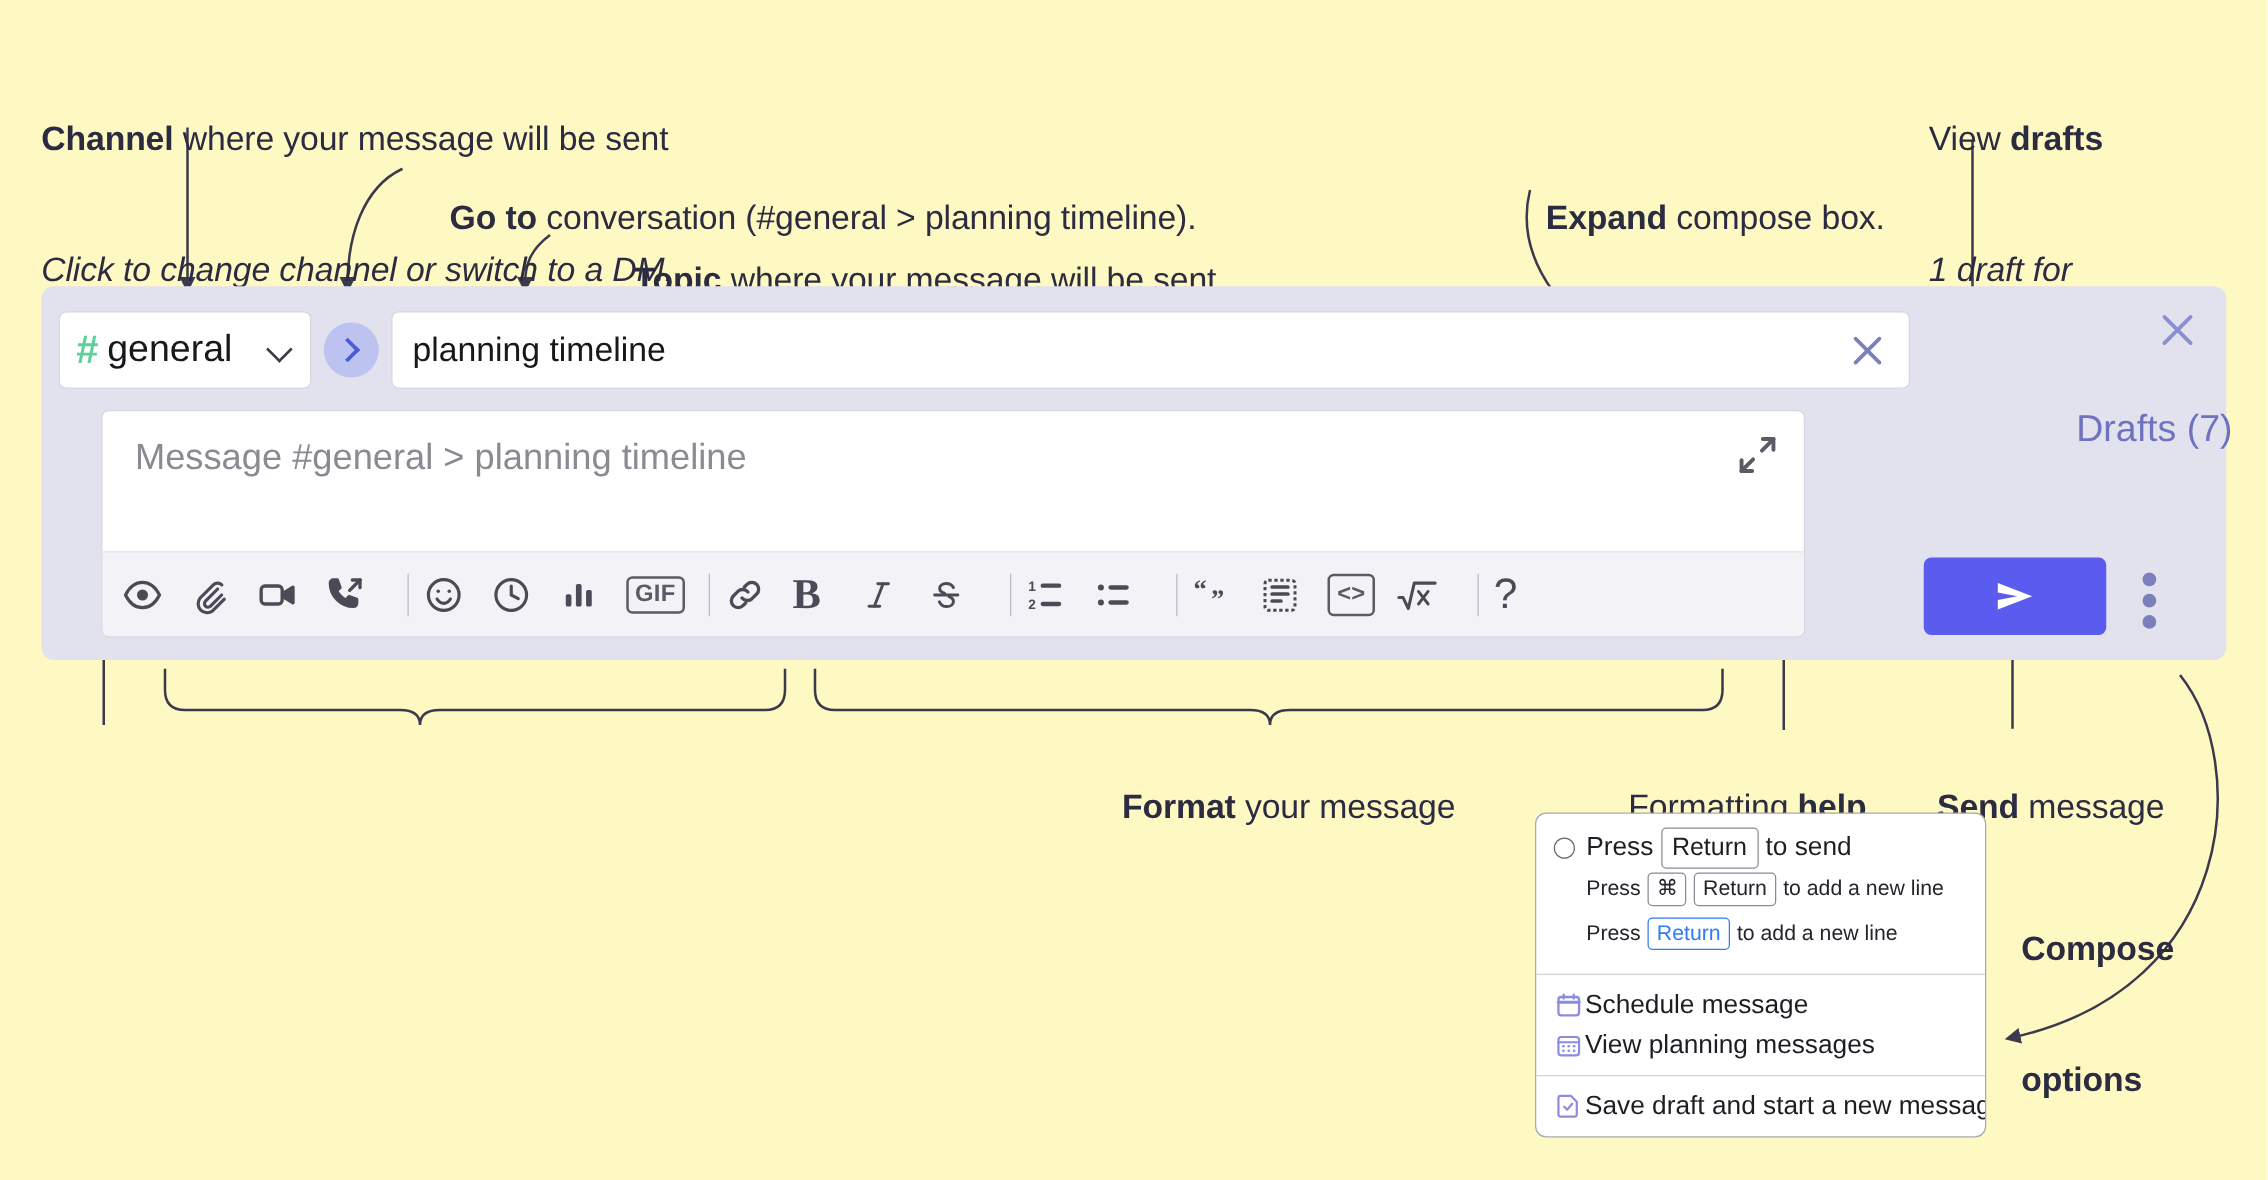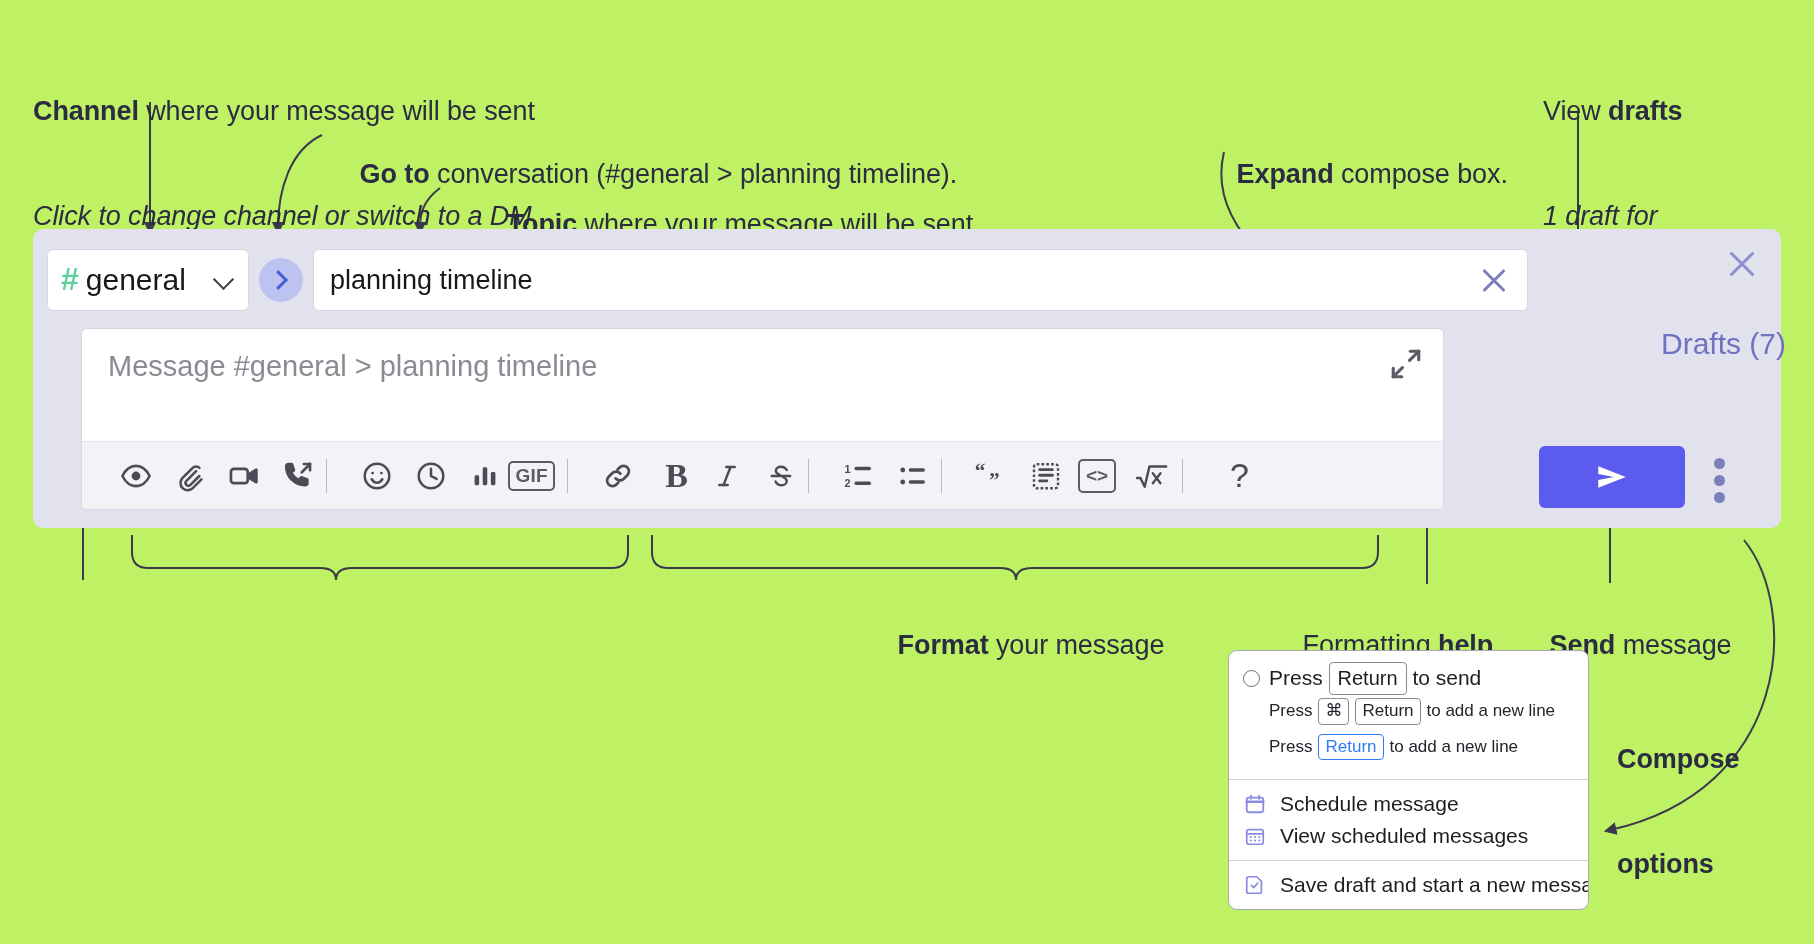--- a/index.html
+++ b/index.html
@@ -6,21 +6,21 @@
   html, body {
     margin: 0; padding: 0;
     background: #ffffff;
     font-family: "Liberation Sans", sans-serif;
   }
   #page {
     position: relative;
     width: 1814px;
     height: 944px;
     overflow: hidden;
-    background: #bef264;
+    background: #fef9c3;
   }
 
   
   .anno {
     position: absolute;
     color: #2b2b41;
     font-size: 27px;
     line-height: 1.30;
     white-space: pre;
     letter-spacing: -0.1px;
@@ -180,21 +180,21 @@
     display: flex;
     align-items: center;
     padding-left: 16px;
     gap: 0;
   }
   .tb {
     width: 54px;
     height: 54px;
     display: flex;
     align-items: center;
-    justify-content: flex-end;
+    justify-content: flex-start;
     color: #5b5b66;
     flex: none;
   }
   .tb svg { display: block; }
   .sep {
     width: 1px;
     height: 34px;
     background: #b9b9c6;
     margin: 0 12px;
     flex: none;
@@ -315,21 +315,21 @@
     line-height: 1.45;
     background: #fff;
   }
   .opt-main .key { font-size: 20px; padding: 1px 8px; }
   .key.blue { border-color: #2f7cf6; color: #2f7cf6; }
   .menu-div { height: 1px; background: #d2d2da; }
   .menu-sec { padding: 8px 0; }
   .menu-item {
     display: flex;
     align-items: center;
-    gap: 14px;
+    gap: 2px;
     padding: 4px 15px;
     font-size: 21px;
     color: #1d1d24;
     white-space: nowrap;
   }
   .mi-icon { width: 22px; height: 22px; flex: none; color: #8b8ce0; }
   .mi-icon svg { display: block; }
 </style>
 </head>
 <body>
@@ -667,21 +667,21 @@
             <g stroke-width="2.1" stroke-linecap="round">
               <path d="M7.2 13 L7.4 13"></path>
                 <path d="M11.9 13 L12.1 13"></path>
                 <path d="M16.6 13 L16.8 13"></path>
               <path d="M7.2 17 L7.4 17"></path>
                 <path d="M11.9 17 L12.1 17"></path>
                 <path d="M16.6 17 L16.8 17"></path>
             </g>
           </svg>
         </span>
-        <span>View scheduled messages</span>
+        <span>View planning messages</span>
       </div>
     </div>
 
     <div class="menu-div"></div>
 
     <div class="menu-sec">
       <div class="menu-item">
         <span class="mi-icon">
           <svg viewBox="0 0 24 24" width="22" height="22" fill="none" stroke="#8b8ce0" stroke-width="1.9" stroke-linecap="round" stroke-linejoin="round">
             <path d="M14 3 L5 3 a2 2 0 0 0-2 2 L3 19 a2 2 0 0 0 2 2 L17 21 a2 2 0 0 0 2-2 L19 8 Z"></path>

